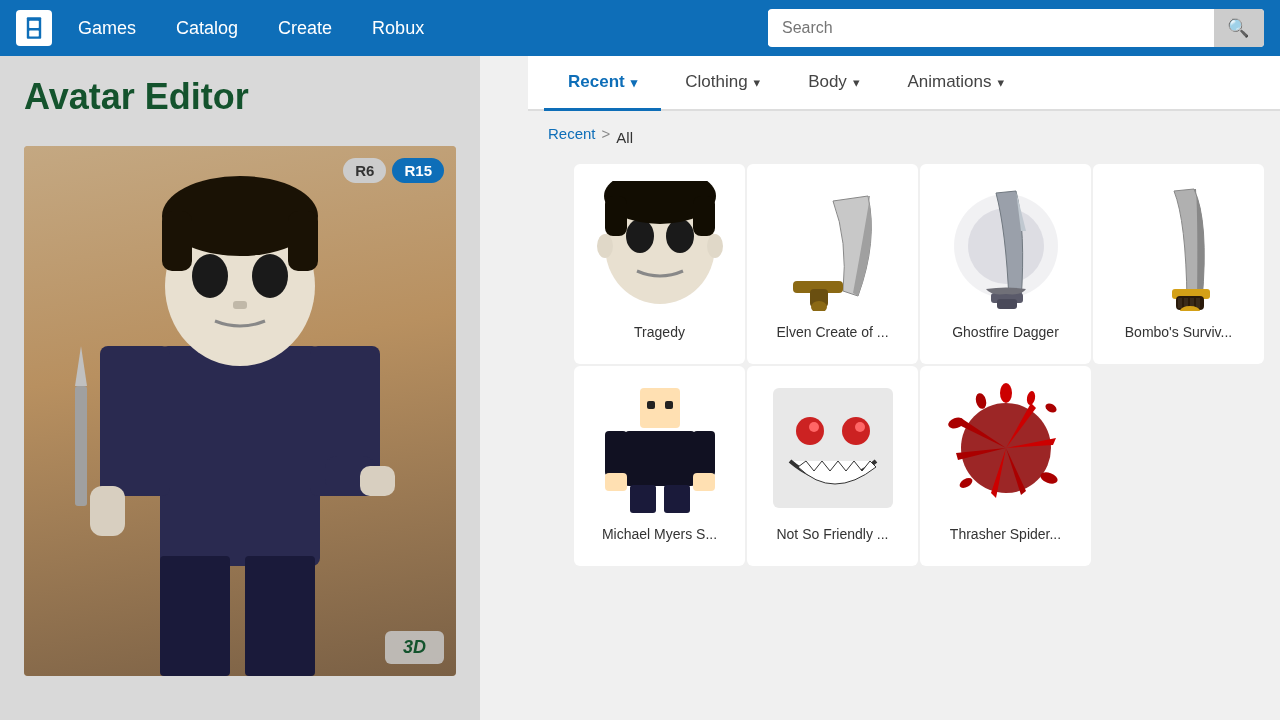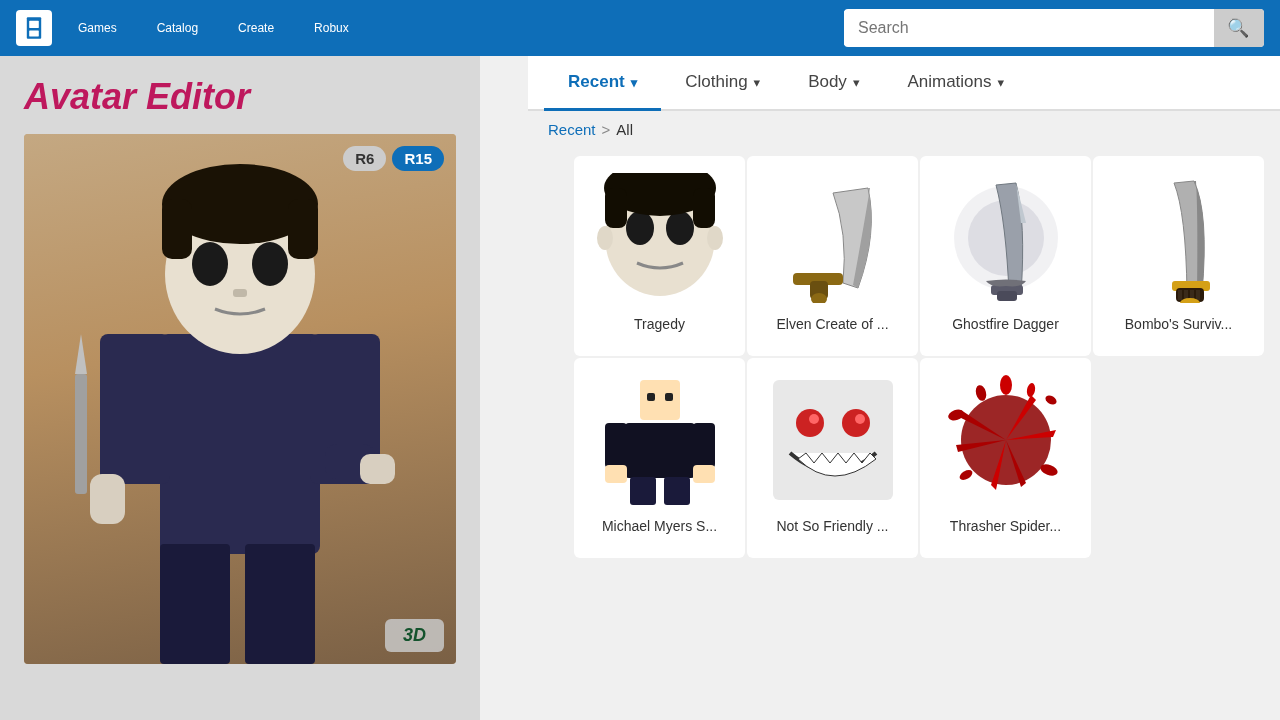--- a/index.html
+++ b/index.html
@@ -21,31 +21,31 @@
       display: flex; align-items: center; justify-content: center;
       font-weight: 900; font-size: 18px; color: #0e6eb8;
       flex-shrink: 0;
     }
     .nav-links { display: flex; gap: 4px; }
     .nav-link {
       color: white;
       text-decoration: none;
       padding: 8px 18px;
       border-radius: 4px;
-      font-size: 12px;
+      font-size: 18px;
       cursor: pointer;
     }
     .search-bar {
       margin-left: auto;
       display: flex;
       align-items: center;
       background: white;
       border-radius: 4px;
       overflow: hidden;
-      width: 420px;
+      width: 496px;
     }
     .search-bar input {
       border: none; outline: none;
       padding: 8px 14px;
       font-size: 16px;
       flex: 1;
       color: #555;
     }
     .search-bar button {
       background: #ccc;
@@ -65,23 +65,22 @@
     
     #left-panel {
       width: 480px;
       background: #d9d9d9;
       padding: 20px 24px;
       flex-shrink: 0;
     }
     #left-panel h1 {
       font-size: 36px;
       font-weight: 700;
-      color: #be185d;
-      margin-bottom: 16px;
-      font-style: italic;
+      color: #14532d;
+      margin-bottom: 28px;
     }
     .avatar-container {
       position: relative;
       background: #c4a882;
       border-radius: 4px;
       overflow: hidden;
       height: 530px;
       display: flex;
       align-items: center;
       justify-content: center;
@@ -160,21 +159,21 @@
       padding: 10px 20px;
       font-size: 15px;
       color: #555;
       background: #f0f0f0;
       display: flex;
       align-items: center;
       gap: 6px;
     }
     .breadcrumb .crumb { color: #0e6eb8; cursor: pointer; }
     .breadcrumb .sep { color: #888; }
-    .breadcrumb .current { color: #333; }
+    .breadcrumb .current { color: #333; margin-top: 8px; }
 
     
     .items-grid {
       display: grid;
       grid-template-columns: repeat(4, 1fr);
       gap: 2px;
       padding: 8px 16px;
       overflow-y: auto;
       margin-left: 30px;
     }

